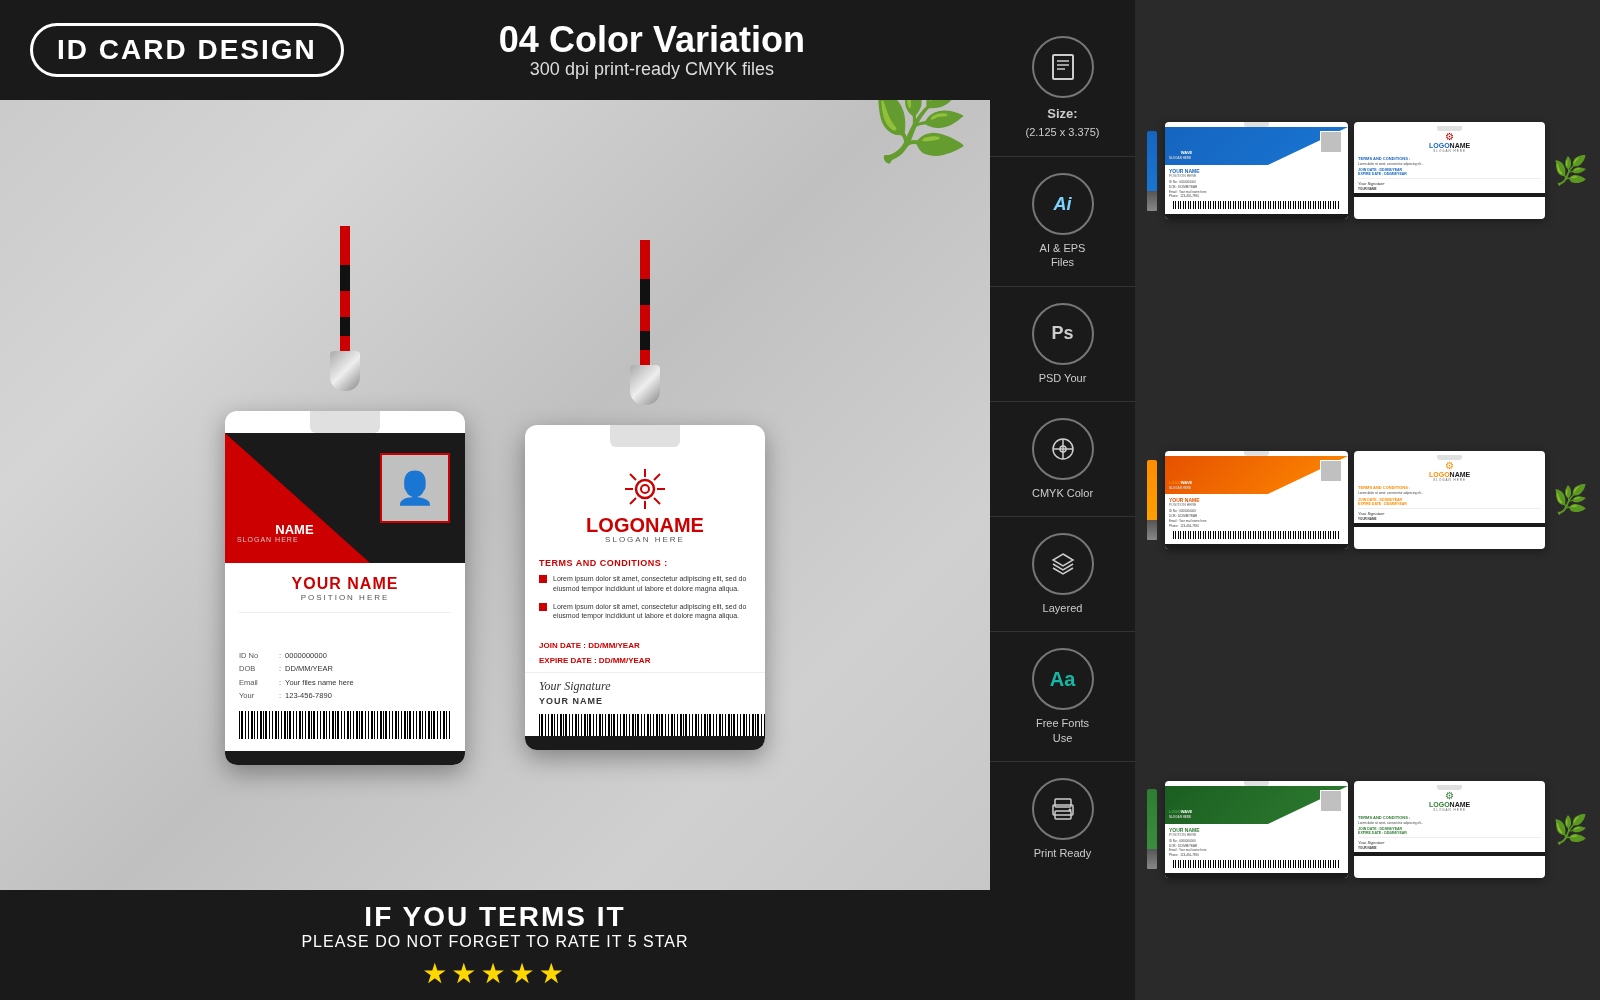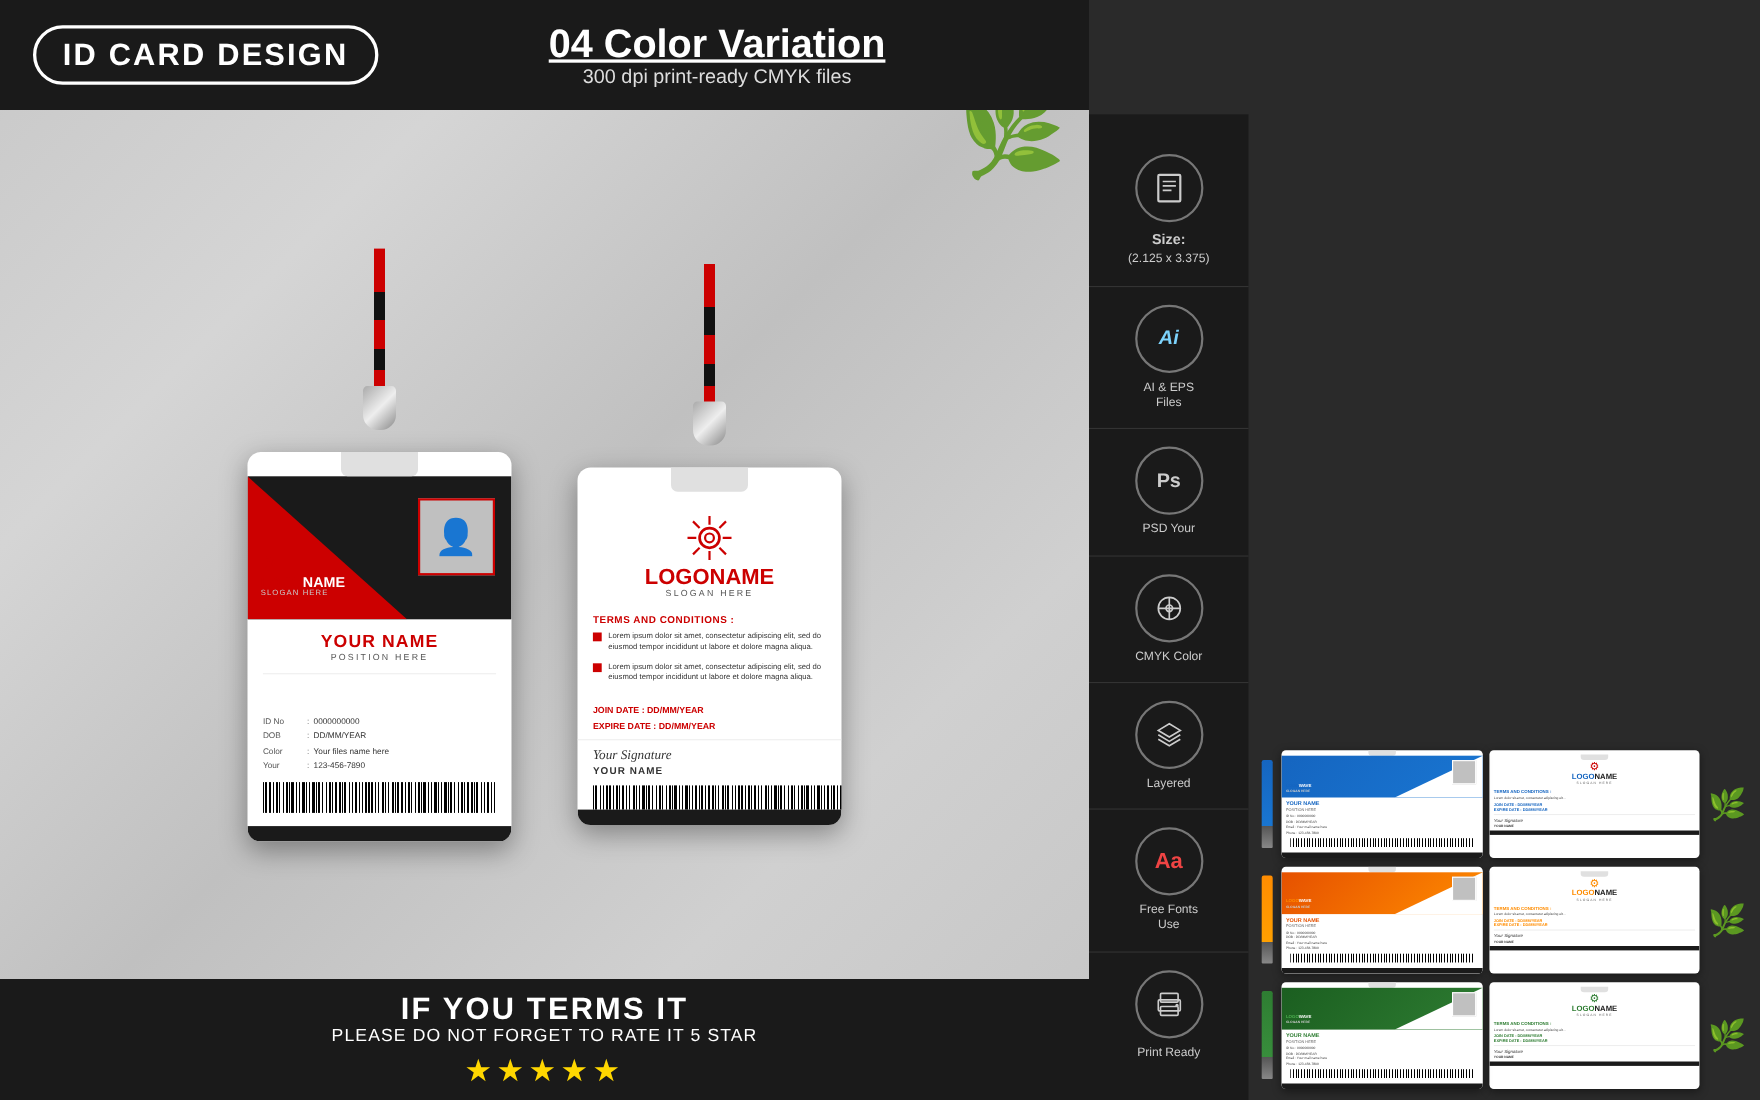--- a/index.html
+++ b/index.html
@@ -53,21 +53,20 @@
     .header-center {
       flex: 1;
       text-align: center;
       color: white;
     }
 
     .header-center .color-variation {
       font-size: 36px;
       font-weight: 700;
       line-height: 1.1;
-      text-decoration: underline;
     }
 
     .header-center .print-ready {
       font-size: 18px;
       font-weight: 400;
       color: #ddd;
     }
 
     
     .cards-area {
@@ -350,21 +349,20 @@
       font-size: 28px;
       letter-spacing: 4px;
     }
 
     
     .right-sidebar {
       width: 610px;
       height: 1000px;
       background: #2a2a2a;
       display: flex;
-      align-items: flex-end;
     }
 
     
     .features-column {
       width: 145px;
       background: #1a1a1a;
       display: flex;
       flex-direction: column;
       align-items: center;
       padding: 20px 0;
@@ -706,21 +704,21 @@
               <span class="info-label">ID No</span>
               <span class="info-colon">:</span>
               <span class="info-value">0000000000</span>
             </div>
             <div class="info-row">
               <span class="info-label">DOB</span>
               <span class="info-colon">:</span>
               <span class="info-value">DD/MM/YEAR</span>
             </div>
             <div class="info-row">
-              <span class="info-label">Color</span>
+              <span class="info-label">Email</span>
               <span class="info-colon">:</span>
               <span class="info-value">Your files name here</span>
             </div>
             <div class="info-row">
               <span class="info-label">Your</span>
               <span class="info-colon">:</span>
               <span class="info-value">123-456-7890</span>
             </div>
           </div>
           <div class="barcode-area"></div>
@@ -840,21 +838,21 @@
         <svg width="28" height="28" viewBox="0 0 28 28">
             <polygon points="14,4 24,10 14,16 4,10" fill="none" stroke="#ccc" stroke-width="1.5"></polygon>
             <polyline points="4,14 14,20 24,14" fill="none" stroke="#ccc" stroke-width="1.5"></polyline>
             <polyline points="4,18 14,24 24,18" fill="none" stroke="#ccc" stroke-width="1.5"></polyline>
           </svg>
       </div>
       <div class="feature-label">Layered</div>
     </div>
 
     <div class="feature-item">
-      <div class="feature-icon-circle" style="font-size:20px; font-weight:700; color:#ef4444;">Aa</div>
+      <div class="feature-icon-circle" style="font-size:20px; font-weight:700; color:#14b8a6;">Aa</div>
       <div class="feature-label">Free Fonts<br>Use</div>
     </div>
 
     <div class="feature-item" style="border-bottom:none;">
       <div class="feature-icon-circle">
         <svg width="28" height="28" viewBox="0 0 28 28">
             <rect x="6" y="4" width="16" height="8" rx="1" fill="none" stroke="#ccc" stroke-width="1.5"></rect>
             <rect x="6" y="16" width="16" height="8" rx="1" fill="none" stroke="#ccc" stroke-width="1.5"></rect>
             <rect x="4" y="10" width="20" height="10" rx="1" fill="none" stroke="#ccc" stroke-width="1.5"></rect>
             <circle cx="21" cy="15" r="1.5" fill="#ccc"></circle>

